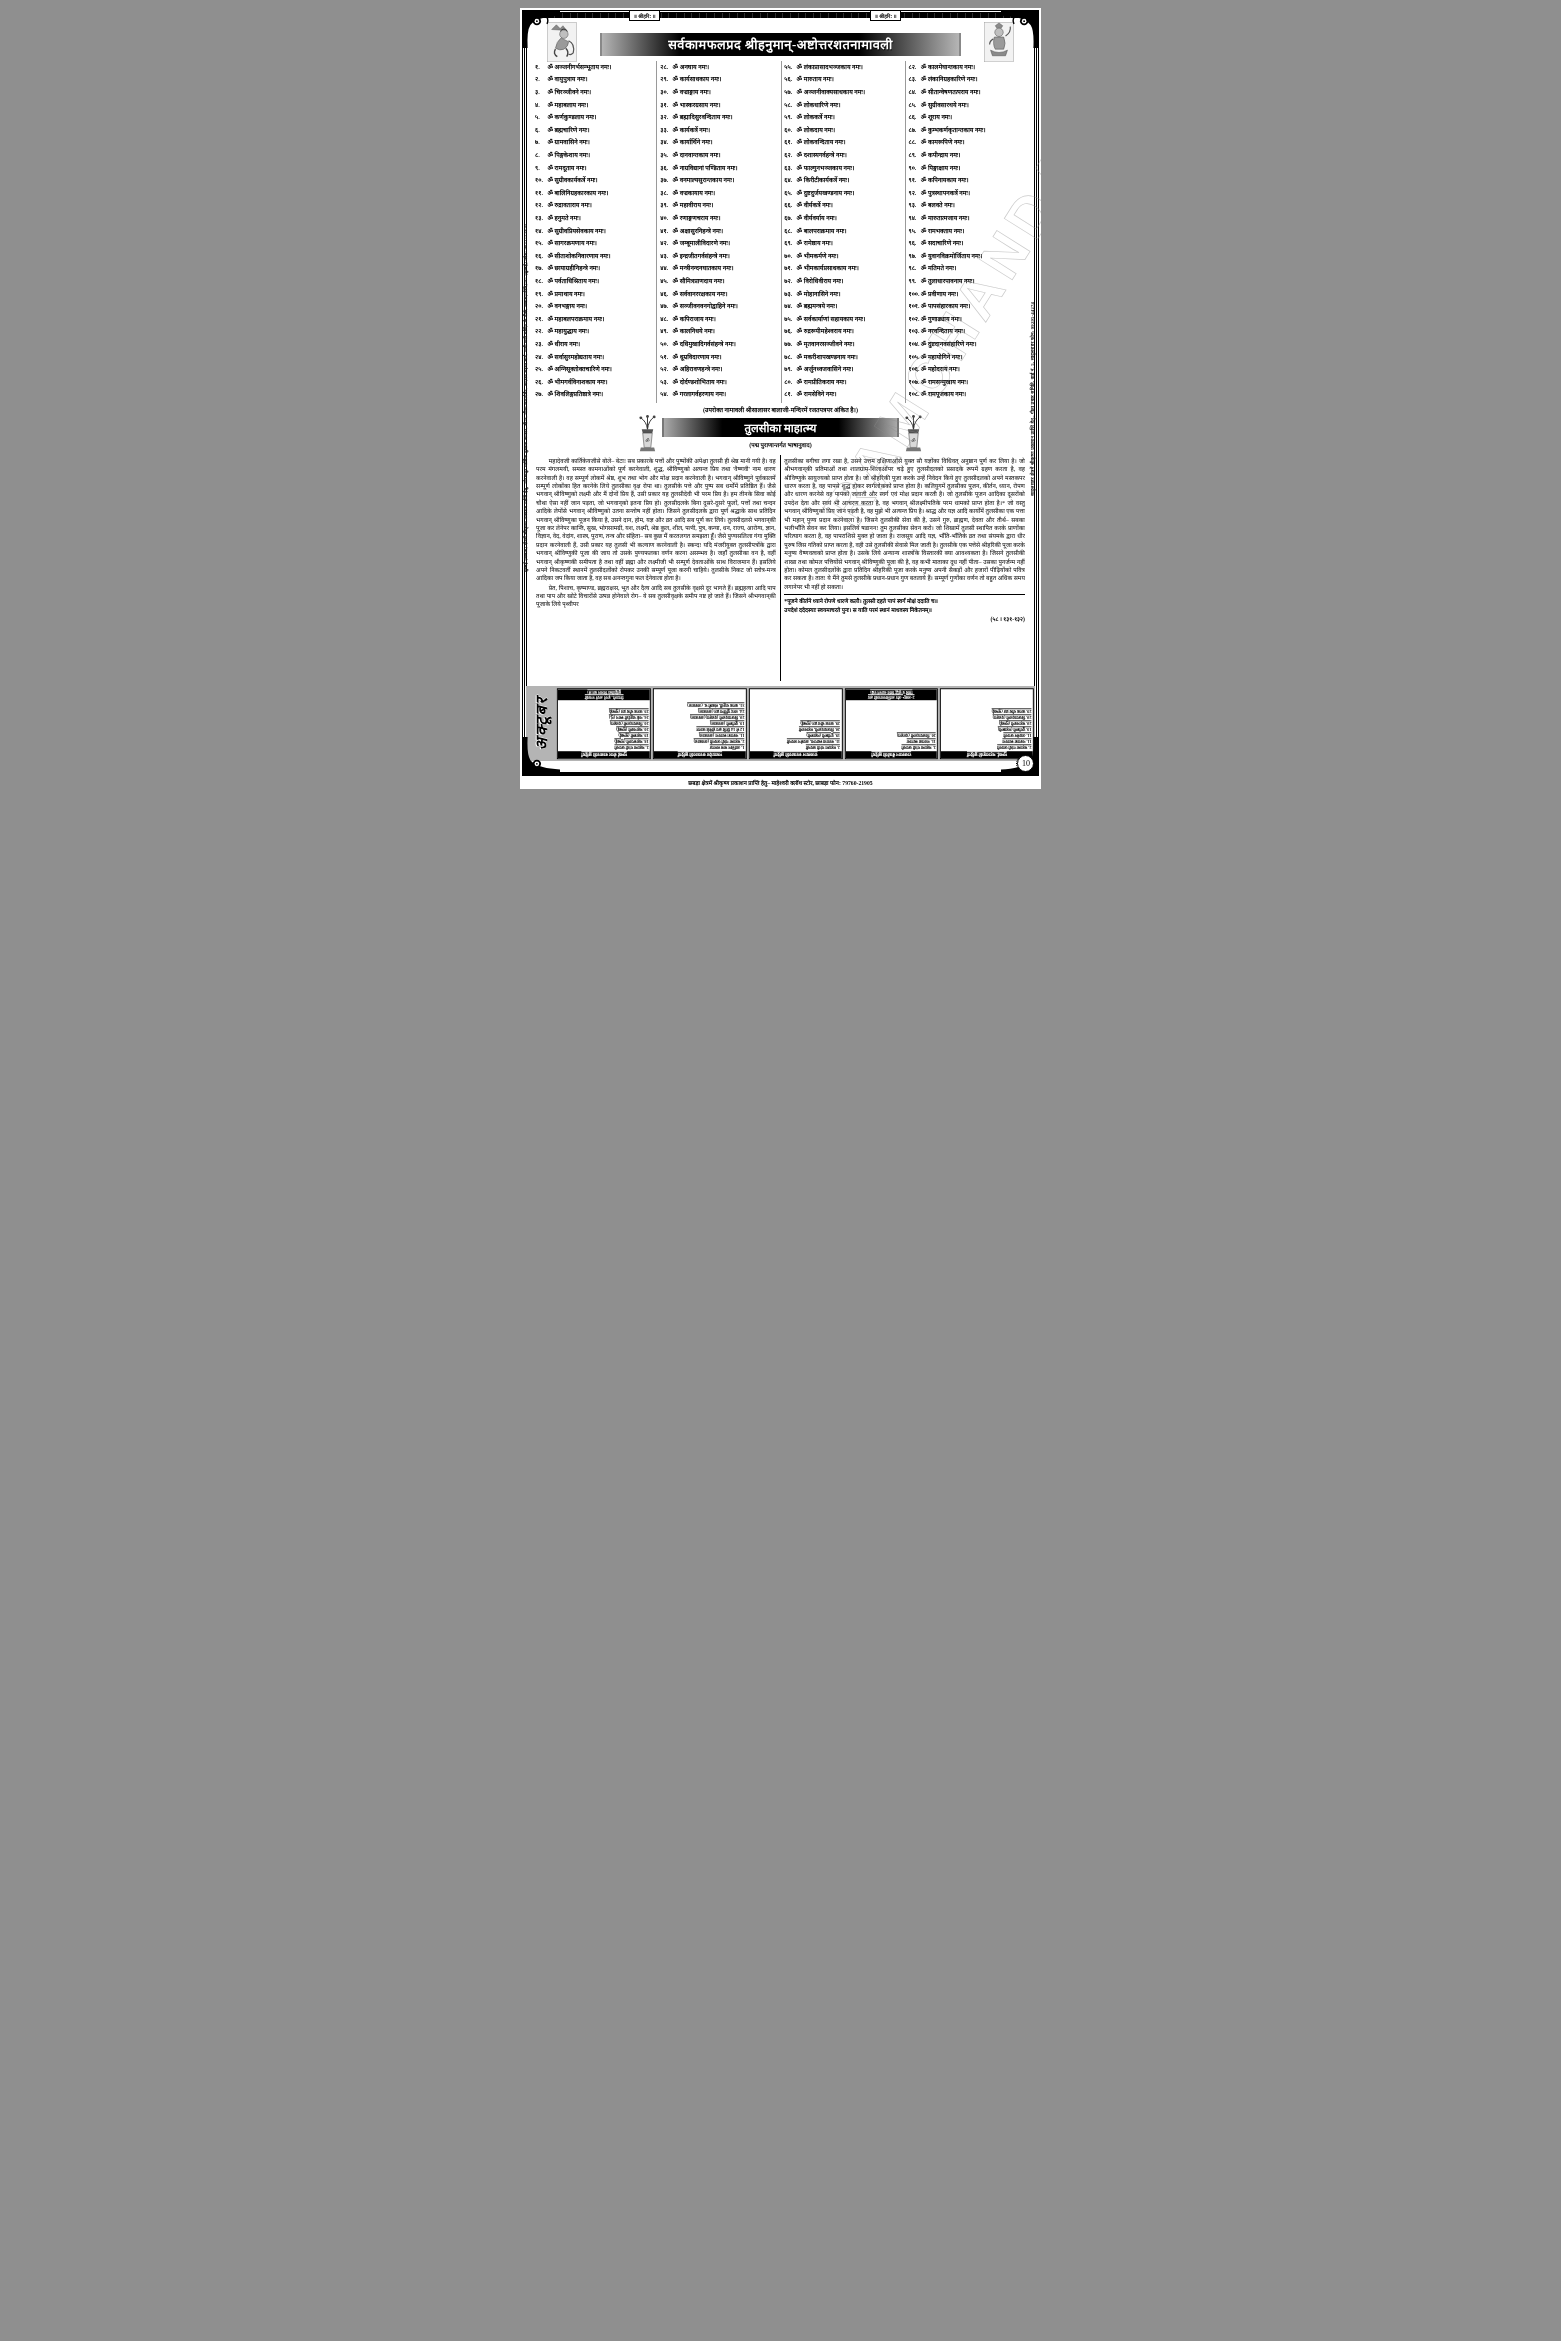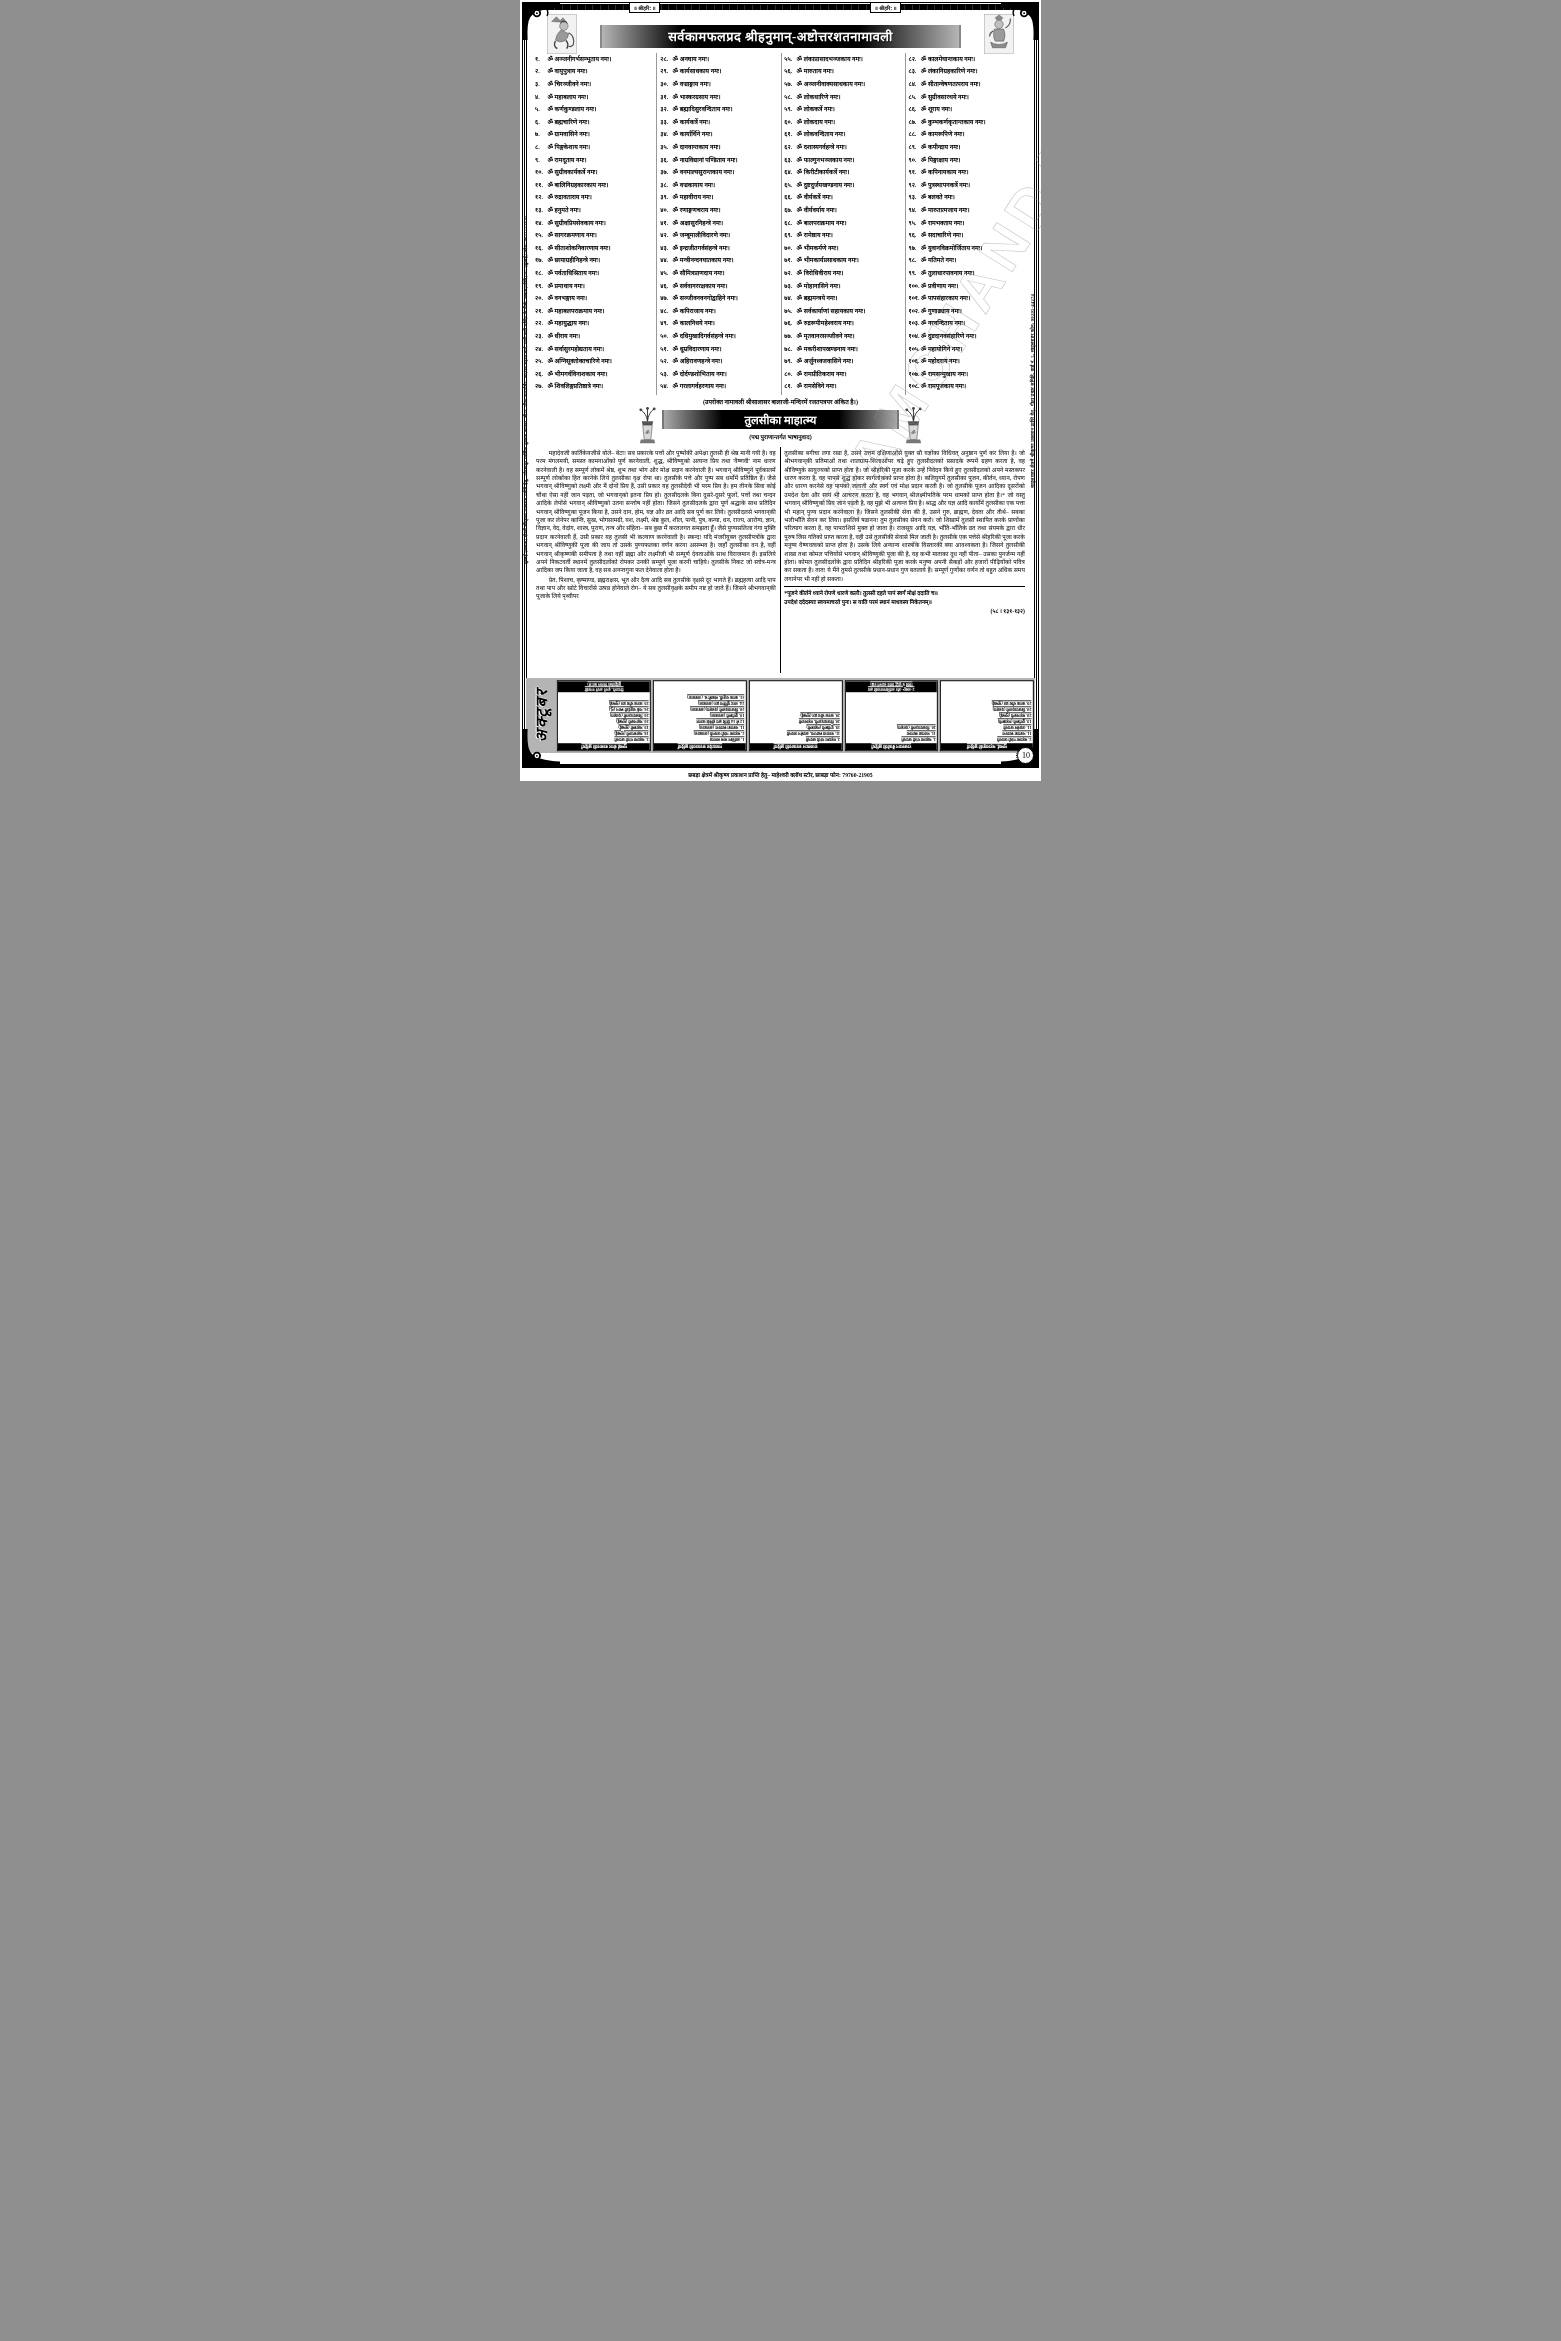--- a/index.html
+++ b/index.html
@@ -1,18 +1,18 @@
 <!DOCTYPE html>
 <html style="font-size:7.6px"><head>
 <meta charset="utf-8">
 <style>
   html,body{margin:0;padding:0;background:#8f8f8f;}
   *{box-sizing:border-box;}
   .devn{font-family:"Liberation Serif","DejaVu Serif",serif;}
-  #page{position:relative;width:521px;height:781px;margin:0 auto;background:#fff;
+  #page{position:relative;width:521px;height:781px;margin:8px auto;background:#fff;
         font-family:"Liberation Serif","DejaVu Serif",serif;overflow:hidden;}
   
   #frame{position:absolute;inset:1.9px 1.9px 14px 1.9px;border:0.9px solid #000;}
   #frame .pin{position:absolute;inset:1.4px;border:0.5px solid #000;pointer-events:none;}
   #frame .pin2{position:absolute;inset:3.3px;border-left:0.5px solid #000;border-right:0.5px solid #000;pointer-events:none;}
   
   .top-band{position:absolute;left:4.7px;right:4.7px;top:4.7px;height:5.7px;
      background:repeating-linear-gradient(90deg,#000 0 6.6px,#2e2e2e 6.6px 7.6px);}
   .shrihari{position:absolute;top:2.4px;padding:0.5px 3.8px;background:#fff;border:0.5px solid #000;
      font-size:5.2px;font-weight:bold;white-space:nowrap;z-index:5;}

